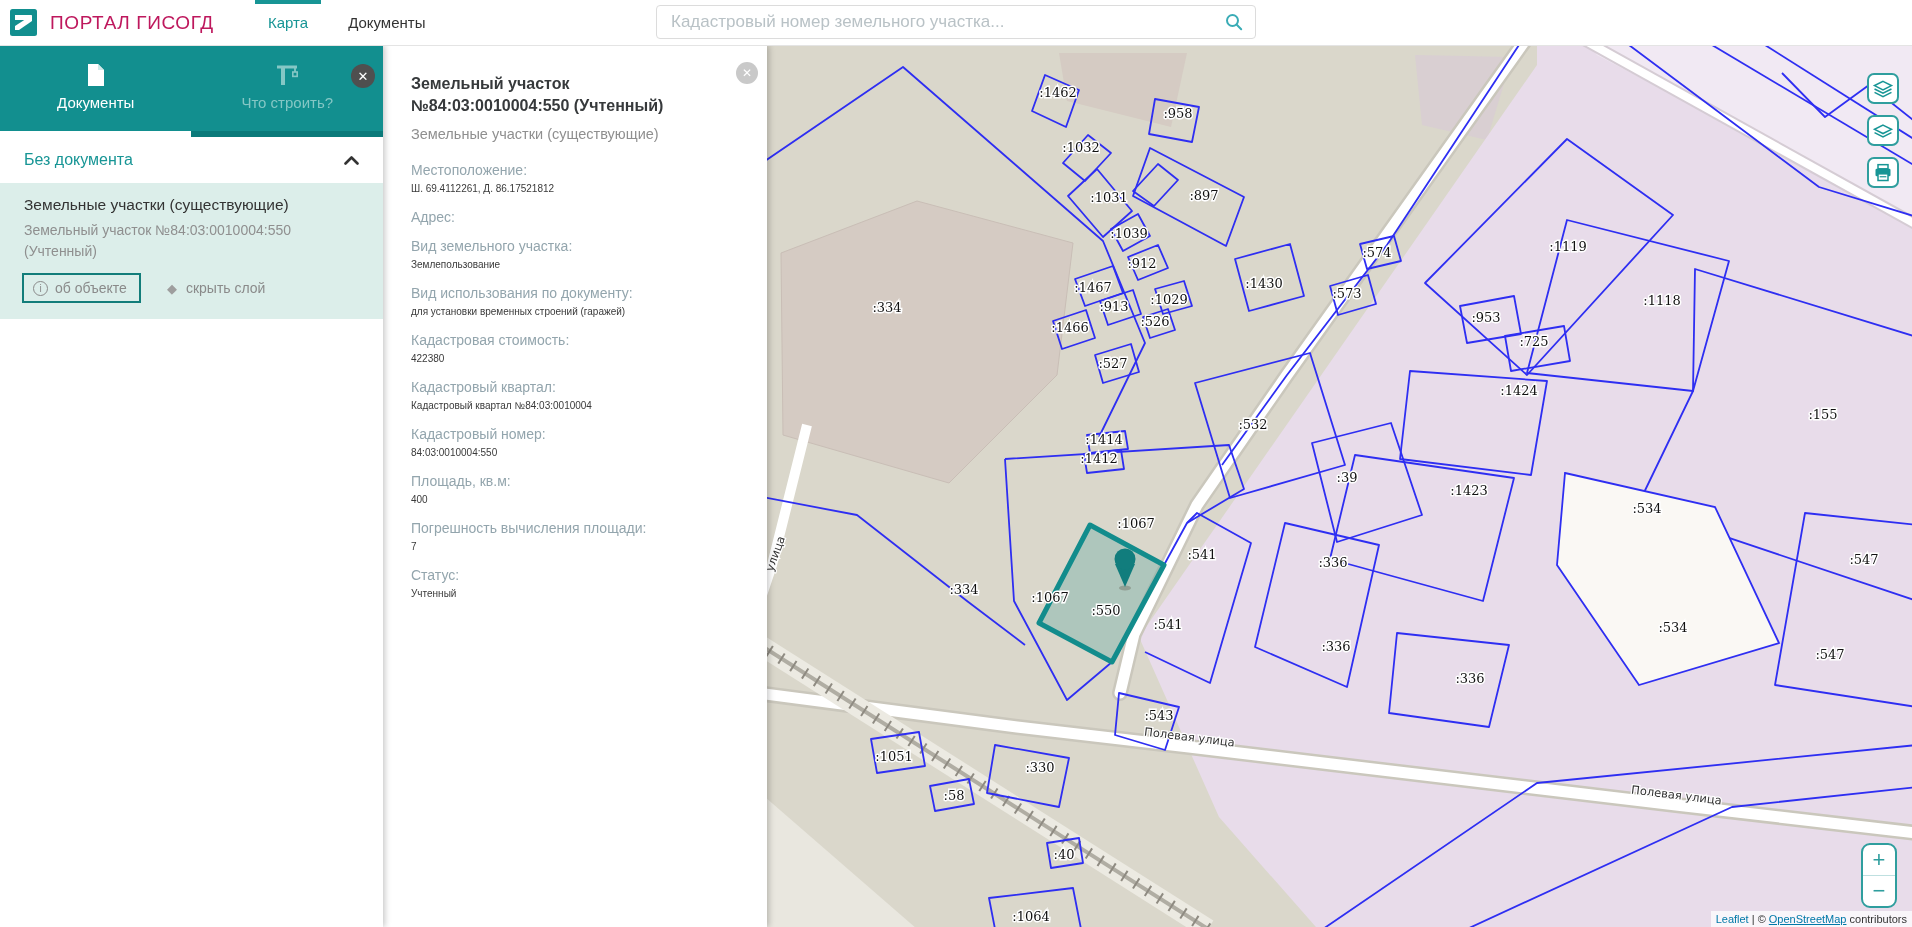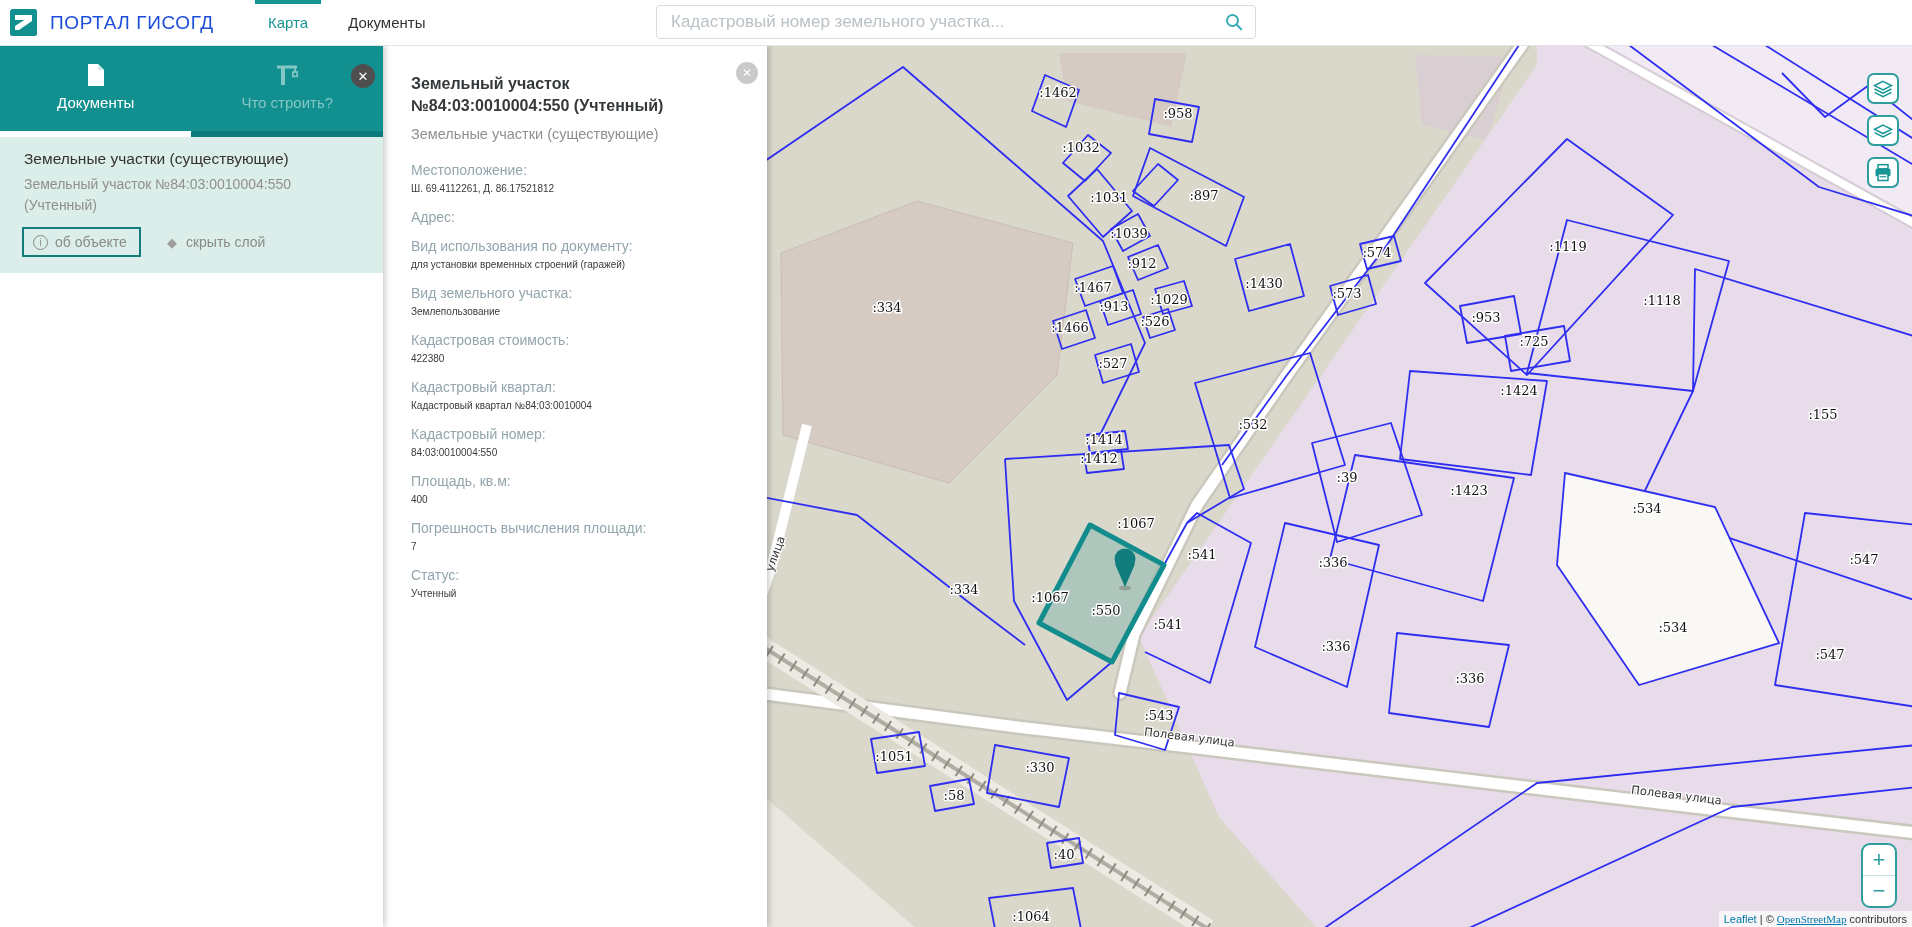--- a/index.html
+++ b/index.html
@@ -3,21 +3,21 @@
 <meta charset="utf-8">
 <style>
   html,body{margin:0;padding:0;background:#777;}
   .screen{position:relative;width:1912px;height:927px;background:#fff;overflow:hidden;
           font-family:"Liberation Sans",sans-serif;}
 
   
   .header{position:absolute;top:0;left:0;right:0;height:45px;background:#fff;
           border-bottom:1px solid #e4e4e4;z-index:60;display:flex;align-items:center;}
   .brand{display:flex;align-items:center;gap:13px;margin-left:10px;width:238px;}
-  .brand-name{font-size:19px;color:#1d4ed8;letter-spacing:.6px;white-space:nowrap;}
+  .brand-name{font-size:19px;color:#be185d;letter-spacing:.6px;white-space:nowrap;}
   .htabs{display:flex;height:100%;align-items:stretch;}
   .htab{padding:0 20px;font-size:15px;color:#333;display:flex;align-items:center;
         position:relative;cursor:pointer;}
   .htab.active{color:#179595;}
   .htab.active::before{content:"";position:absolute;top:0;left:7px;right:7px;height:4px;background:#179595;}
   .search{position:absolute;left:656px;top:5px;width:600px;height:34px;border:1px solid #dcdcdc;
           border-radius:4px;display:flex;align-items:center;background:#fff;box-sizing:border-box;}
   .search input{border:none;outline:none;flex:1;font-size:17px;color:#333;padding:0 14px;background:transparent;
           font-family:"Liberation Sans",sans-serif;}
   .search input::placeholder{color:#b9c2c6;}
@@ -78,21 +78,21 @@
   .mbtn{width:32px;height:31px;background:#fff;border:2px solid #2f9e9e;border-radius:7px;
         display:flex;align-items:center;justify-content:center;cursor:pointer;box-sizing:border-box;}
   .zoomctl{position:absolute;right:15px;bottom:19px;width:36px;background:#fff;border:2px solid #2f9e9e;
         border-radius:9px;z-index:10;box-sizing:border-box;}
   .zbtn{height:30px;display:flex;align-items:center;justify-content:center;font-size:22px;
         color:#2f9e9e;cursor:pointer;line-height:1;}
   .zbtn.plus{border-bottom:1px solid #bfe0e0;}
   .attribution{position:absolute;right:0;bottom:0;background:rgba(255,255,255,.75);font-size:11px;
         padding:2px 5px;z-index:10;color:#333;white-space:nowrap;}
   .attr-link{color:#0078A8;cursor:pointer;}
-  .attr-link.u{text-decoration:underline;font-family:Liberation Serif, serif;}
+  .attr-link.u{text-decoration:underline;}
 </style>
 </head>
 <body>
 
 <div class="screen">
 
   <div class="map">
     <svg class="base" width="1145" height="882" viewBox="0 0 1145 882">
 
       <rect x="0" y="0" width="1145" height="882" fill="#dad7cb"></rect>
@@ -307,20 +307,26 @@
           <line x1="3" y1="4" x2="23" y2="4" stroke="#85c7c5" stroke-width="3"></line>
           <line x1="9" y1="4" x2="9" y2="22" stroke="#85c7c5" stroke-width="4"></line>
           <line x1="21" y1="4" x2="21" y2="9" stroke="#85c7c5" stroke-width="1.8"></line>
           <rect x="18.8" y="9" width="4.4" height="4.4" fill="none" stroke="#85c7c5" stroke-width="1.6"></rect>
         </svg>
         <span>Что строить?</span>
       </div>
       <div class="sb-close">✕</div>
     </div>
 
+    <div class="section-row">
+      <span class="section-title">Без документа</span>
+      <svg width="15" height="9" viewBox="0 0 15 9">
+        <polyline points="1.5,7.5 7.5,1.5 13.5,7.5" fill="none" stroke="#333" stroke-width="2.6" stroke-linecap="round" stroke-linejoin="round"></polyline>
+      </svg>
+    </div>
 
     <div class="sel-item">
       <div class="sel-title">Земельные участки (существующие)</div>
       <div class="sel-sub">Земельный участок №84:03:0010004:550 (Учтенный)</div>
       <div class="sel-actions">
         <div class="about-btn">
           <span class="iicon">i</span>
           <span>об объекте</span>
         </div>
         <div class="hide-btn">
@@ -337,28 +343,28 @@
     <div class="ip-sub">Земельные участки (существующие)</div>
     <div>
         <div class="field">
           <div class="flabel">Местоположение:</div>
           <div class="fvalue">Ш. 69.4112261, Д. 86.17521812</div>
         </div>
         <div class="field">
           <div class="flabel">Адрес:</div>
         </div>
         <div class="field">
+          <div class="flabel">Вид земельного участка:</div>
+          <div class="fvalue">Землепользование</div>
+        </div>
+        <div class="field">
           <div class="flabel">Вид использования по документу:</div>
           <div class="fvalue">для установки временных строений (гаражей)</div>
         </div>
         <div class="field">
-          <div class="flabel">Вид земельного участка:</div>
-          <div class="fvalue">Землепользование</div>
-        </div>
-        <div class="field">
           <div class="flabel">Кадастровая стоимость:</div>
           <div class="fvalue">422380</div>
         </div>
         <div class="field">
           <div class="flabel">Кадастровый квартал:</div>
           <div class="fvalue">Кадастровый квартал №84:03:0010004</div>
         </div>
         <div class="field">
           <div class="flabel">Кадастровый номер:</div>
           <div class="fvalue">84:03:0010004:550</div>

